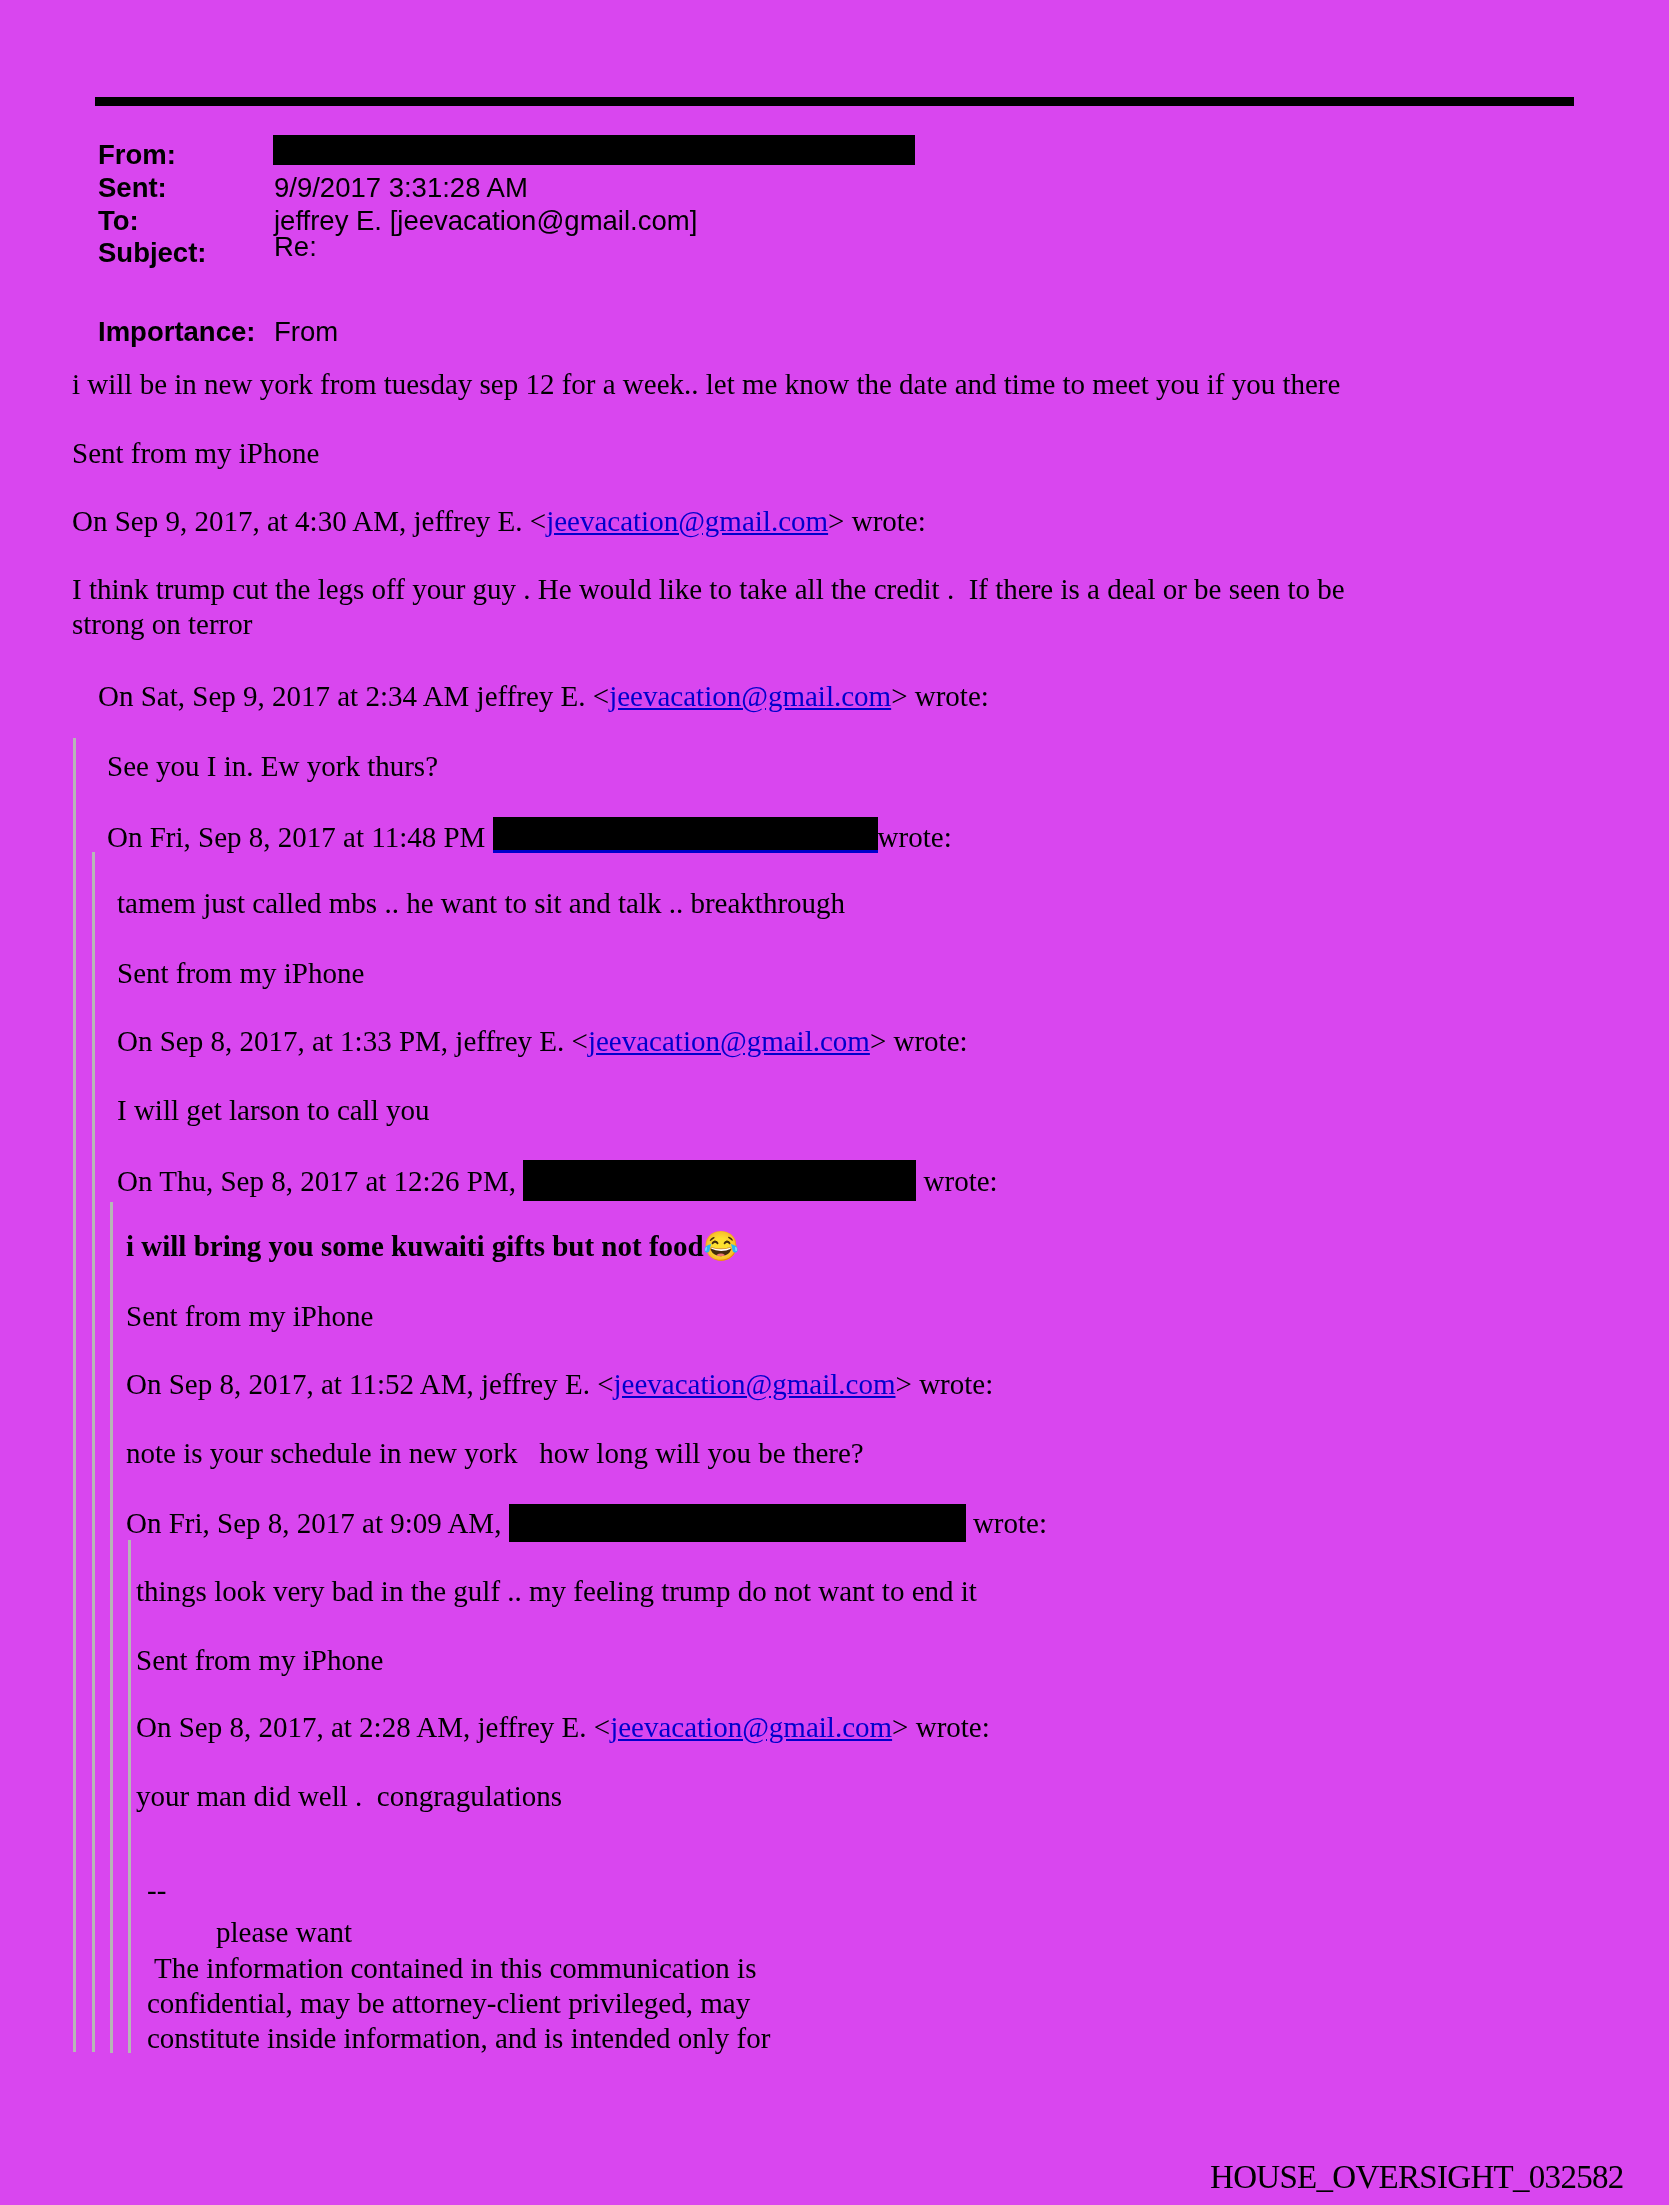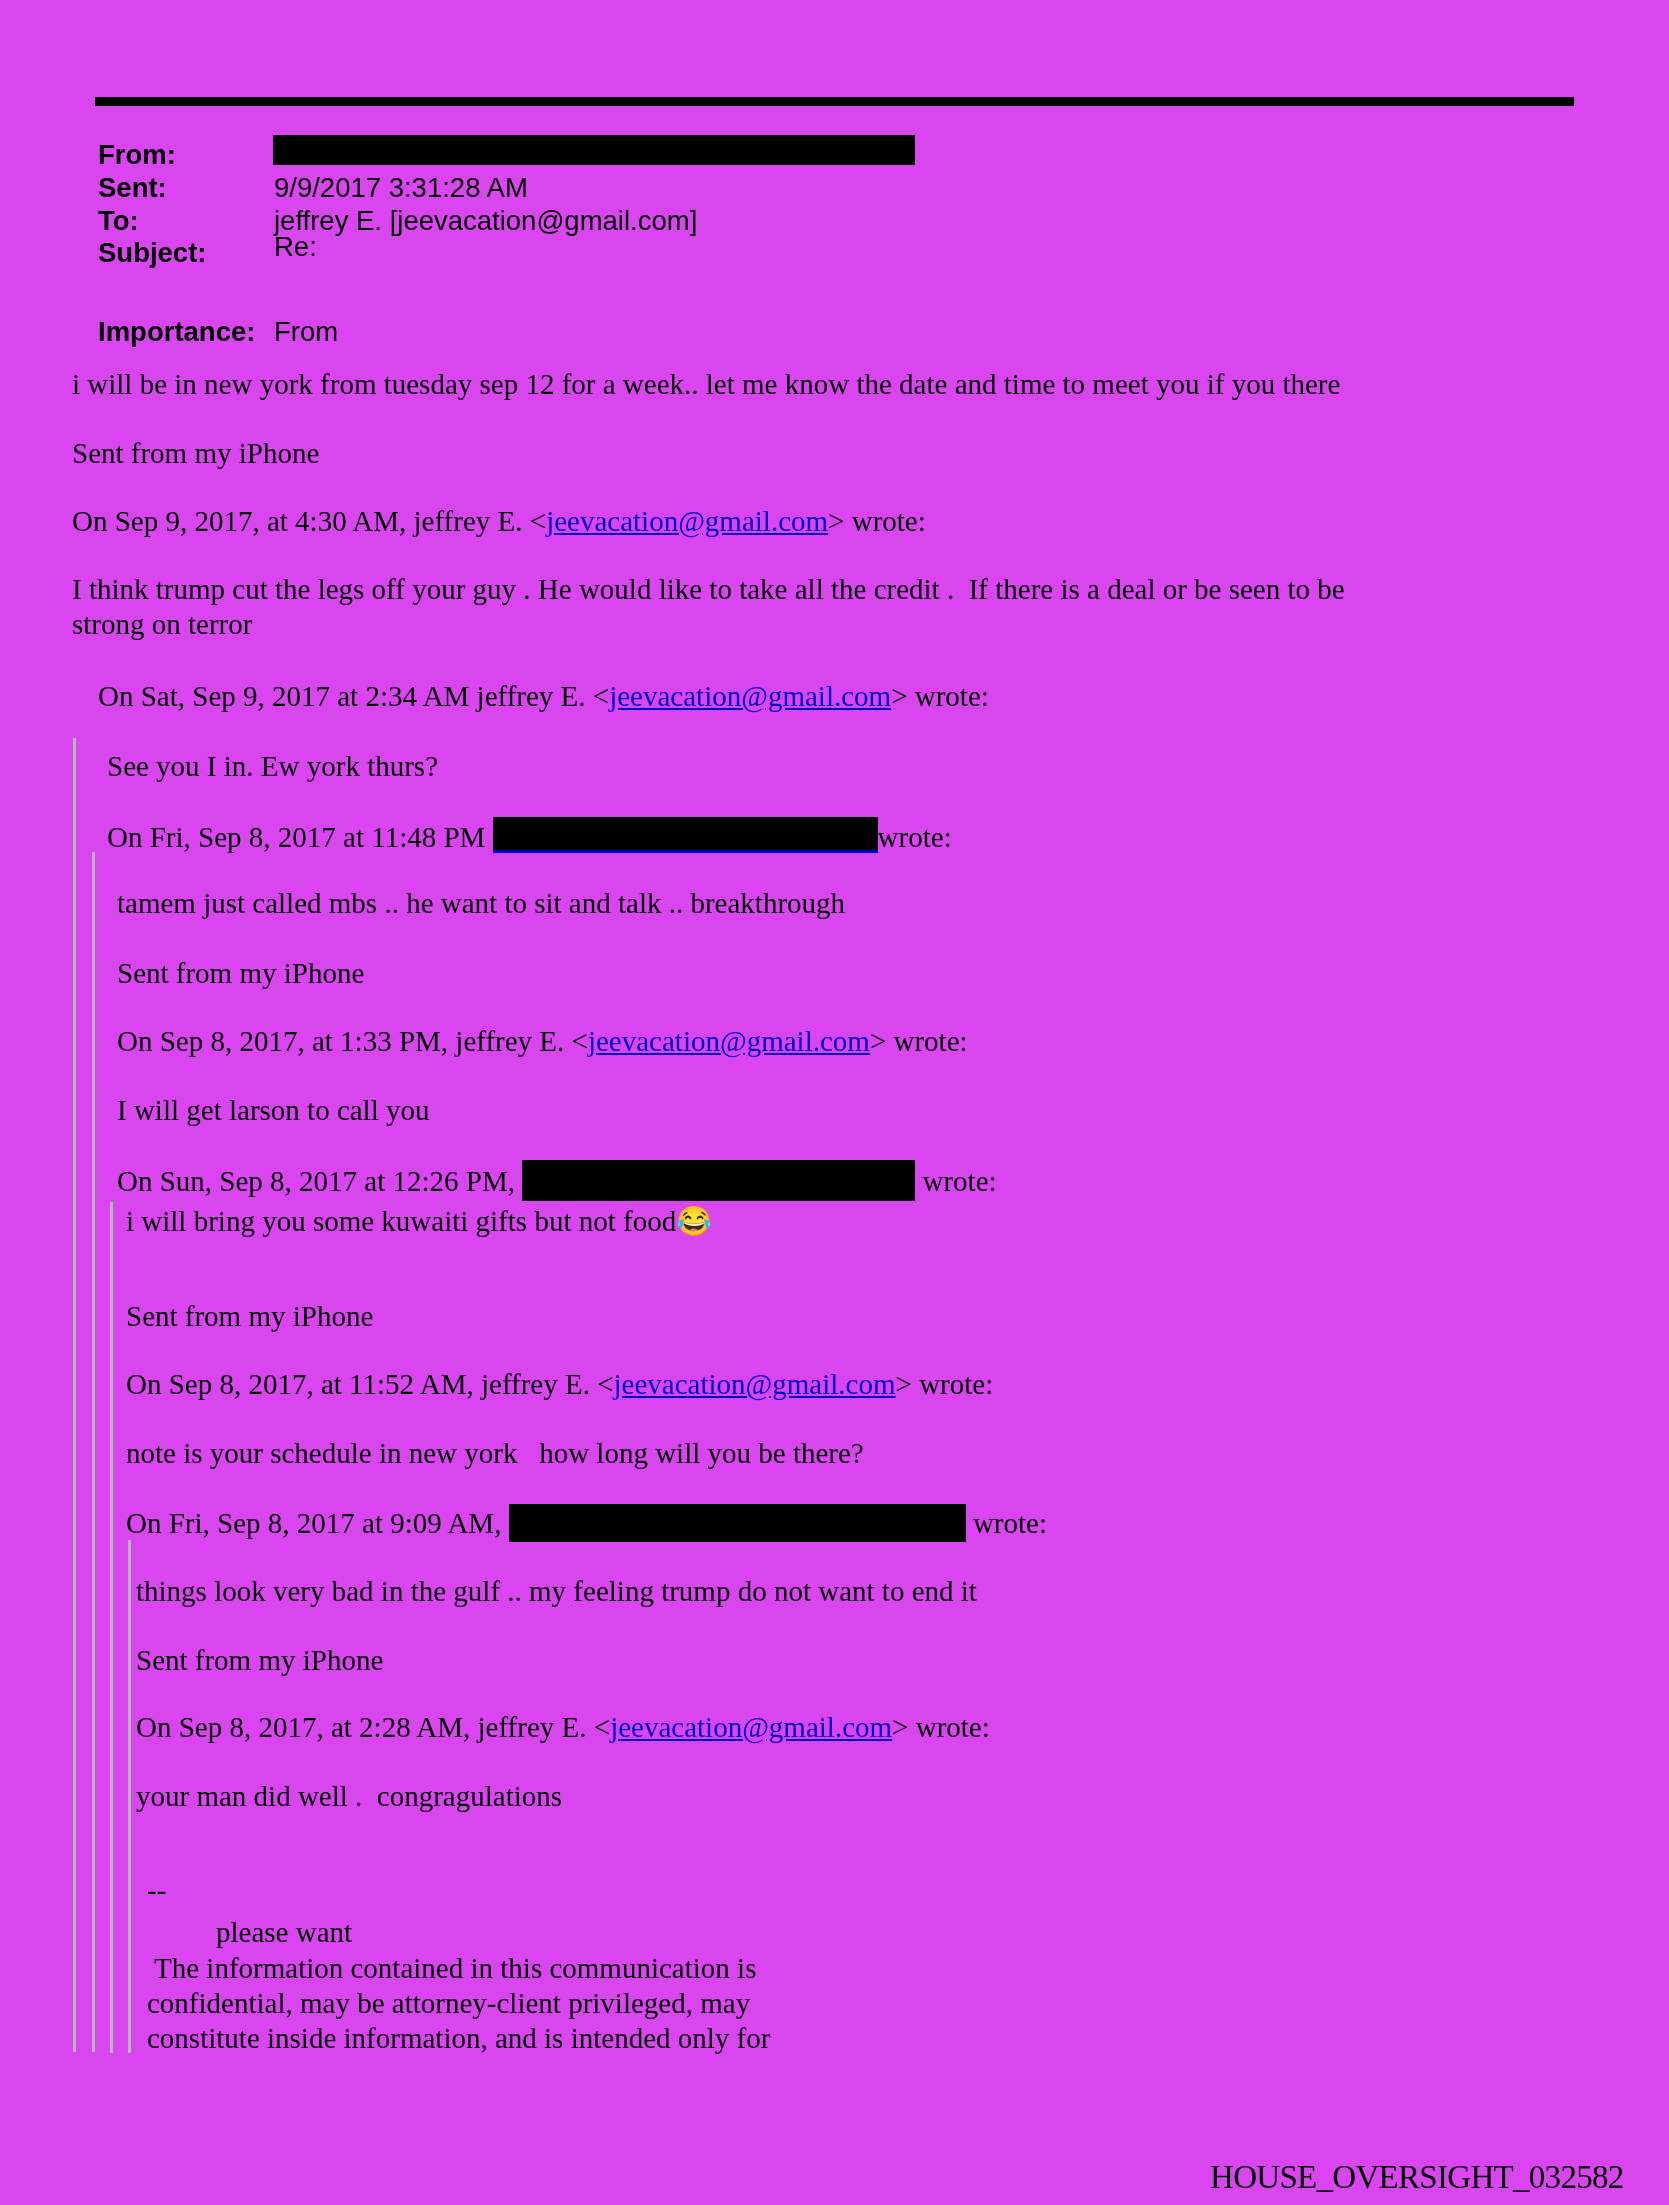--- a/index.html
+++ b/index.html
@@ -84,23 +84,23 @@
   <div class="line" style="left:107px;top:817px;"><span>On Fri, Sep 8, 2017 at 11:48 PM </span><span class="bar bar1"></span><span>wrote:</span></div>
 
   <div class="line" style="left:117px;top:886px;">tamem just called mbs .. he want to sit and talk .. breakthrough</div>
 
   <div class="line" style="left:117px;top:956px;">Sent from my iPhone</div>
 
   <div class="line" style="left:117px;top:1024px;"><span>On Sep 8, 2017, at 1:33 PM, jeffrey E. &lt;</span><a class="lnk">jeevacation@gmail.com</a><span>&gt; wrote:</span></div>
 
   <div class="line" style="left:117px;top:1093px;">I will get larson to call you</div>
 
-  <div class="line" style="left:117px;top:1160px;"><span>On Sun, Sep 8, 2017 at 12:26 PM, </span><span class="bar bar2"></span><span> </span><span>wrote:</span></div>
+  <div class="line" style="left:117px;top:1160px;"><span>On Thu, Sep 8, 2017 at 12:26 PM, </span><span class="bar bar2"></span><span> </span><span>wrote:</span></div>
 
-  <div class="line" style="left:126px;top:1204px;">i will bring you some kuwaiti gifts but not food😂</div>
+  <div class="line" style="left:126px;top:1229px;font-weight:bold;">i will bring you some kuwaiti gifts but not food😂</div>
 
   <div class="line" style="left:126px;top:1299px;">Sent from my iPhone</div>
 
   <div class="line" style="left:126px;top:1367px;"><span>On Sep 8, 2017, at 11:52 AM, jeffrey E. &lt;</span><a class="lnk">jeevacation@gmail.com</a><span>&gt; wrote:</span></div>
 
   <div class="line" style="left:126px;top:1436px;">note is your schedule in new york   how long will you be there?</div>
 
   <div class="line" style="left:126px;top:1504px;"><span>On Fri, Sep 8, 2017 at 9:09 AM, </span><span class="bar bar3"></span><span> </span><span>wrote:</span></div>
 
   <div class="line" style="left:136px;top:1574px;">things look very bad in the gulf .. my feeling trump do not want to end it</div>

